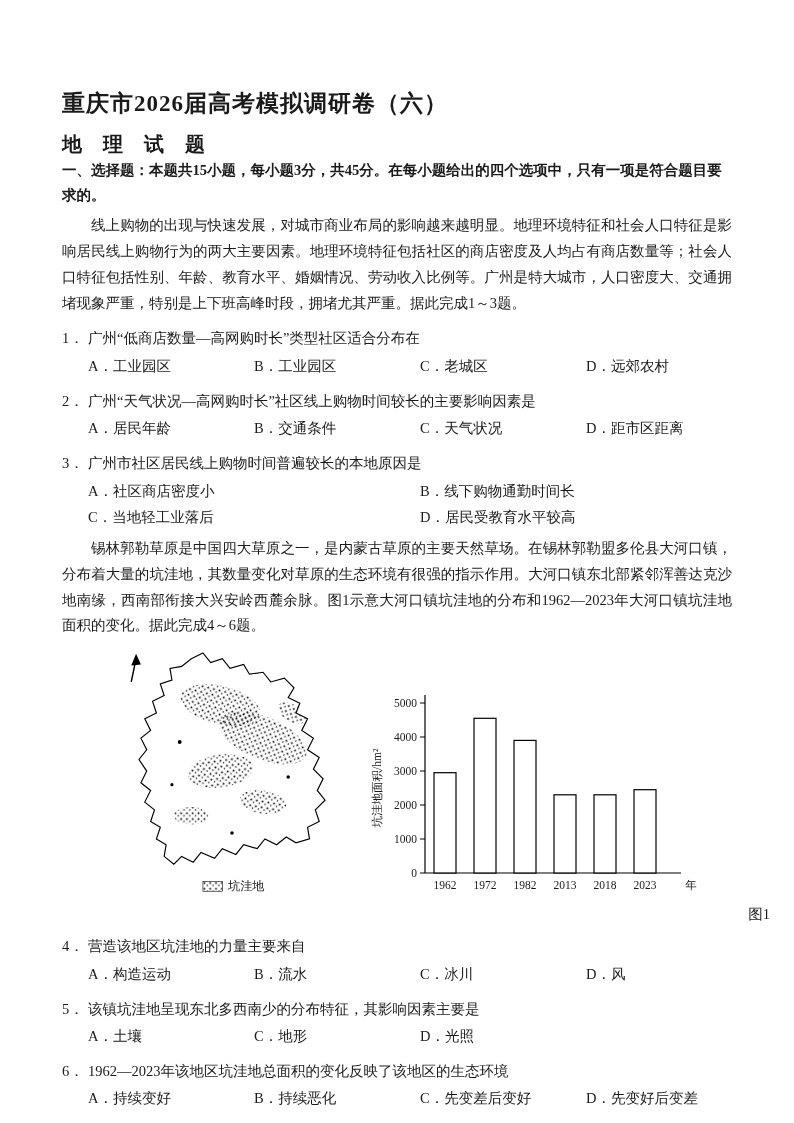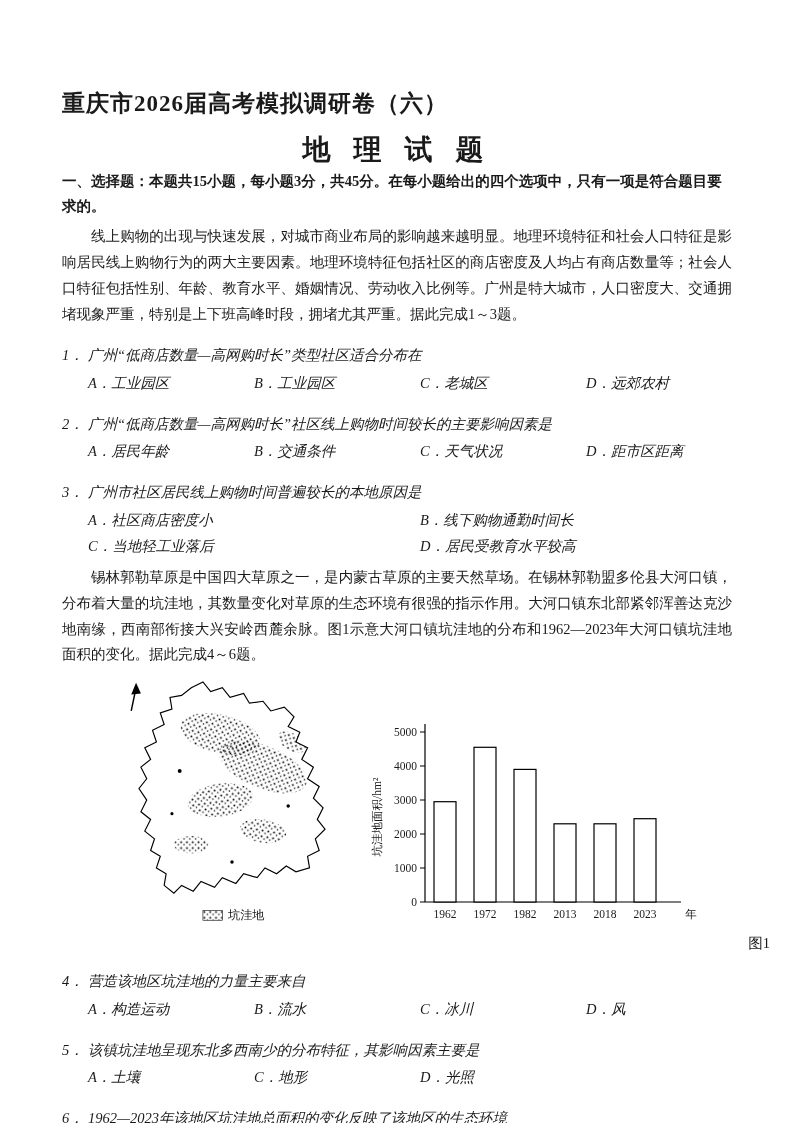--- a/index.html
+++ b/index.html
@@ -9,30 +9,30 @@
     color:#1a1a1a;
     font-family:"Liberation Serif","DejaVu Serif",serif;
     font-size:14.5px;
     overflow:hidden;
   }
   .page { padding:88px 62px 30px 62px; }
   .title {
     text-align:left; font-size:23px; font-weight:bold; letter-spacing:1px;
   }
   .subtitle {
-    text-align:center; font-size:28px; font-weight:bold; letter-spacing:8px;
+    font-size:20px; font-weight:bold; letter-spacing:8px;
     margin-top:12px;
   }
   .section-header {
     font-weight:bold; line-height:1.7;
   }
   .passage {
     margin-top:6px; text-indent:2em; line-height:1.78; text-align:justify;
   }
-  .question { margin-top:16px;font-style:italic; }
+  .question { margin-top:10px; }
   .q-stem { line-height:1.75; }
   .q-num { display:inline-block; min-width:26px; }
   .q-options {
     display:grid; padding-left:26px; line-height:1.8; margin-top:1px;
   }
   .cols4 { grid-template-columns:166px 166px 166px 1fr; }
   .cols2 { grid-template-columns:332px 1fr; }
   .figure-row {
     display:flex; align-items:flex-end; margin:10px 0 0 45px;
   }
@@ -59,21 +59,21 @@
     <div class="q-stem"><span class="q-num">1．</span><span>广州“低商店数量—高网购时长”类型社区适合分布在</span></div>
     <div class="q-options cols4">
       <span>A．工业园区</span>
       <span>B．工业园区</span>
       <span>C．老城区</span>
       <span>D．远郊农村</span>
     </div>
   </div>
 
   <div class="question">
-    <div class="q-stem"><span class="q-num">2．</span><span>广州“低商店数量—高网购时长”社区线上购物时间较长的主要影响因素是</span></div>
+    <div class="q-stem"><span class="q-num">2．</span><span>广州“天气状况—高网购时长”社区线上购物时间较长的主要影响因素是</span></div>
     <div class="q-options cols4">
       <span>A．居民年龄</span>
       <span>B．交通条件</span>
       <span>C．天气状况</span>
       <span>D．距市区距离</span>
     </div>
   </div>
 
   <div class="question">
     <div class="q-stem"><span class="q-num">3．</span><span>广州市社区居民线上购物时间普遍较长的本地原因是</span></div>

